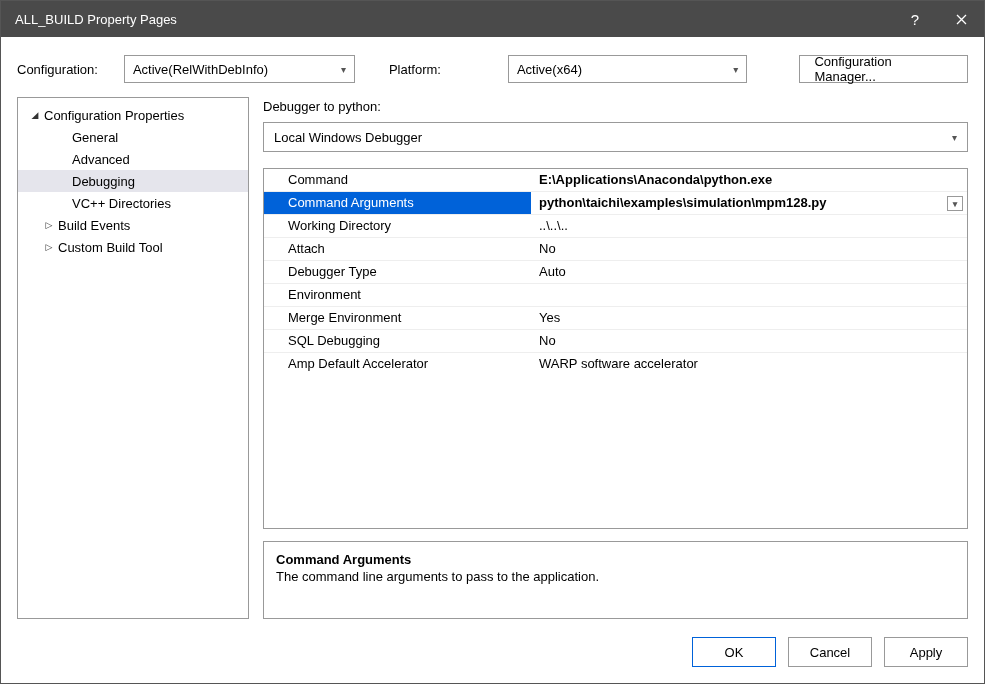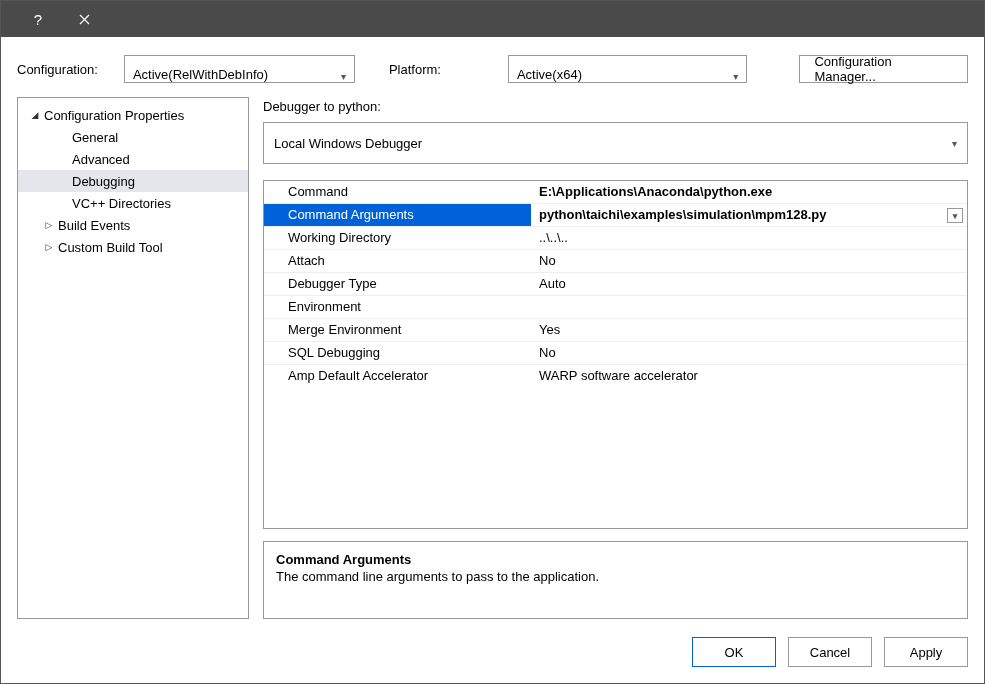--- a/index.html
+++ b/index.html
@@ -7,40 +7,40 @@
   .window { width: 985px; height: 684px; border: 1px solid #555; display: flex; flex-direction: column; background: #fff; }
   .titlebar { height: 36px; background: #4a4a4a; color: #fff; display: flex; align-items: center; padding: 0 0 0 14px; }
   .titlebar-title { flex: 1; font-size: 13px; }
   .titlebar-actions { display: flex; height: 100%; align-items: center; }
   .titlebar-btn { width: 46px; height: 100%; display: flex; align-items: center; justify-content: center; color: #fff; font-size: 14px; }
   .titlebar-btn svg { width: 11px; height: 11px; stroke: #fff; stroke-width: 1.3; fill: none; }
   .help-q { font-size: 15px; }
 
   .toolbar { display: flex; align-items: center; padding: 18px 16px 14px 16px; gap: 26px; }
   .toolbar-label { font-size: 13px; }
-  .combo { position: relative; display: inline-flex; align-items: flex-end; border: 1px solid #999; background: #fff; height: 28px; padding: 0 8px; }
+  .combo { position: relative; display: inline-flex; align-items: center; border: 1px solid #999; background: #fff; height: 28px; padding: 0 8px; }
   .combo.config { width: 270px; }
   .combo.platform { width: 280px; margin-left: 41px; }
   .combo-text { flex: 1; }
   .combo-arrow { margin-left: 6px; font-size: 10px; color: #555; }
   .btn { border: 1px solid #999; background: #fff; height: 28px; padding: 0 14px; display: inline-flex; align-items: center; justify-content: center; }
   .cfg-mgr { width: 194px; }
 
   .body { flex: 1; display: flex; padding: 0 16px 12px 16px; gap: 14px; min-height: 0; }
   .tree-panel { width: 232px; border: 1px solid #999; background: #fff; padding: 6px 0; overflow: auto; }
   .tree-row { display: flex; align-items: center; height: 22px; padding: 0 8px; cursor: default; }
   .tree-row.selected { background: #e5e5ec; }
   .tree-exp { width: 14px; font-size: 9px; color: #333; text-align: center; }
   .tree-label { padding-left: 2px; }
   .indent1 { padding-left: 24px; }
   .indent1b { padding-left: 10px; }
 
   .right { flex: 1; display: flex; flex-direction: column; min-height: 0; }
   .launch-label { padding: 2px 0 8px 0; }
-  .launch-combo { border: 1px solid #999; height: 42px; display: flex; align-items: center; padding: 8px 10px; background: #fff; }
+  .launch-combo { border: 1px solid #999; height: 30px; display: flex; align-items: center; padding: 8px 10px; background: #fff; }
   .launch-combo .combo-arrow { margin-left: auto; }
 
   .grid { margin-top: 16px; border: 1px solid #999; flex: 1; display: flex; flex-direction: column; min-height: 0; }
   .grid-scroll { flex: 1; overflow: auto; background: #fff; }
   .grid-row { display: flex; height: 23px; align-items: stretch; border-bottom: 1px solid #eee; }
   .grid-row:last-child { border-bottom: none; }
   .grid-key { width: 267px; padding: 3px 10px 0 24px; }
   .grid-val { flex: 1; padding: 3px 8px 0 8px; position: relative; }
   .grid-row.sel .grid-key { background: #0062d9; color: #fff; }
   .grid-row.bold .grid-val { font-weight: 600; }
@@ -54,20 +54,21 @@
   .footer { display: flex; justify-content: flex-end; gap: 12px; padding: 6px 16px 16px 16px; }
   .footer .btn { width: 84px; height: 30px; }
   .btn.primary { border: 1.5px solid #0062d9; }
 </style>
 </head>
 <body>
 
 <div class="window">
 
   <div class="titlebar">
+    <span class="titlebar-title">ALL_BUILD Property Pages</span>
     <div class="titlebar-actions">
       <div class="titlebar-btn">
           <span class="help-q">?</span>
         </div>
       <div class="titlebar-btn">
         <svg viewBox="0 0 11 11">
             <path d="M1 1 L10 10 M10 1 L1 10"></path>
           </svg>
       </div>
     </div>

